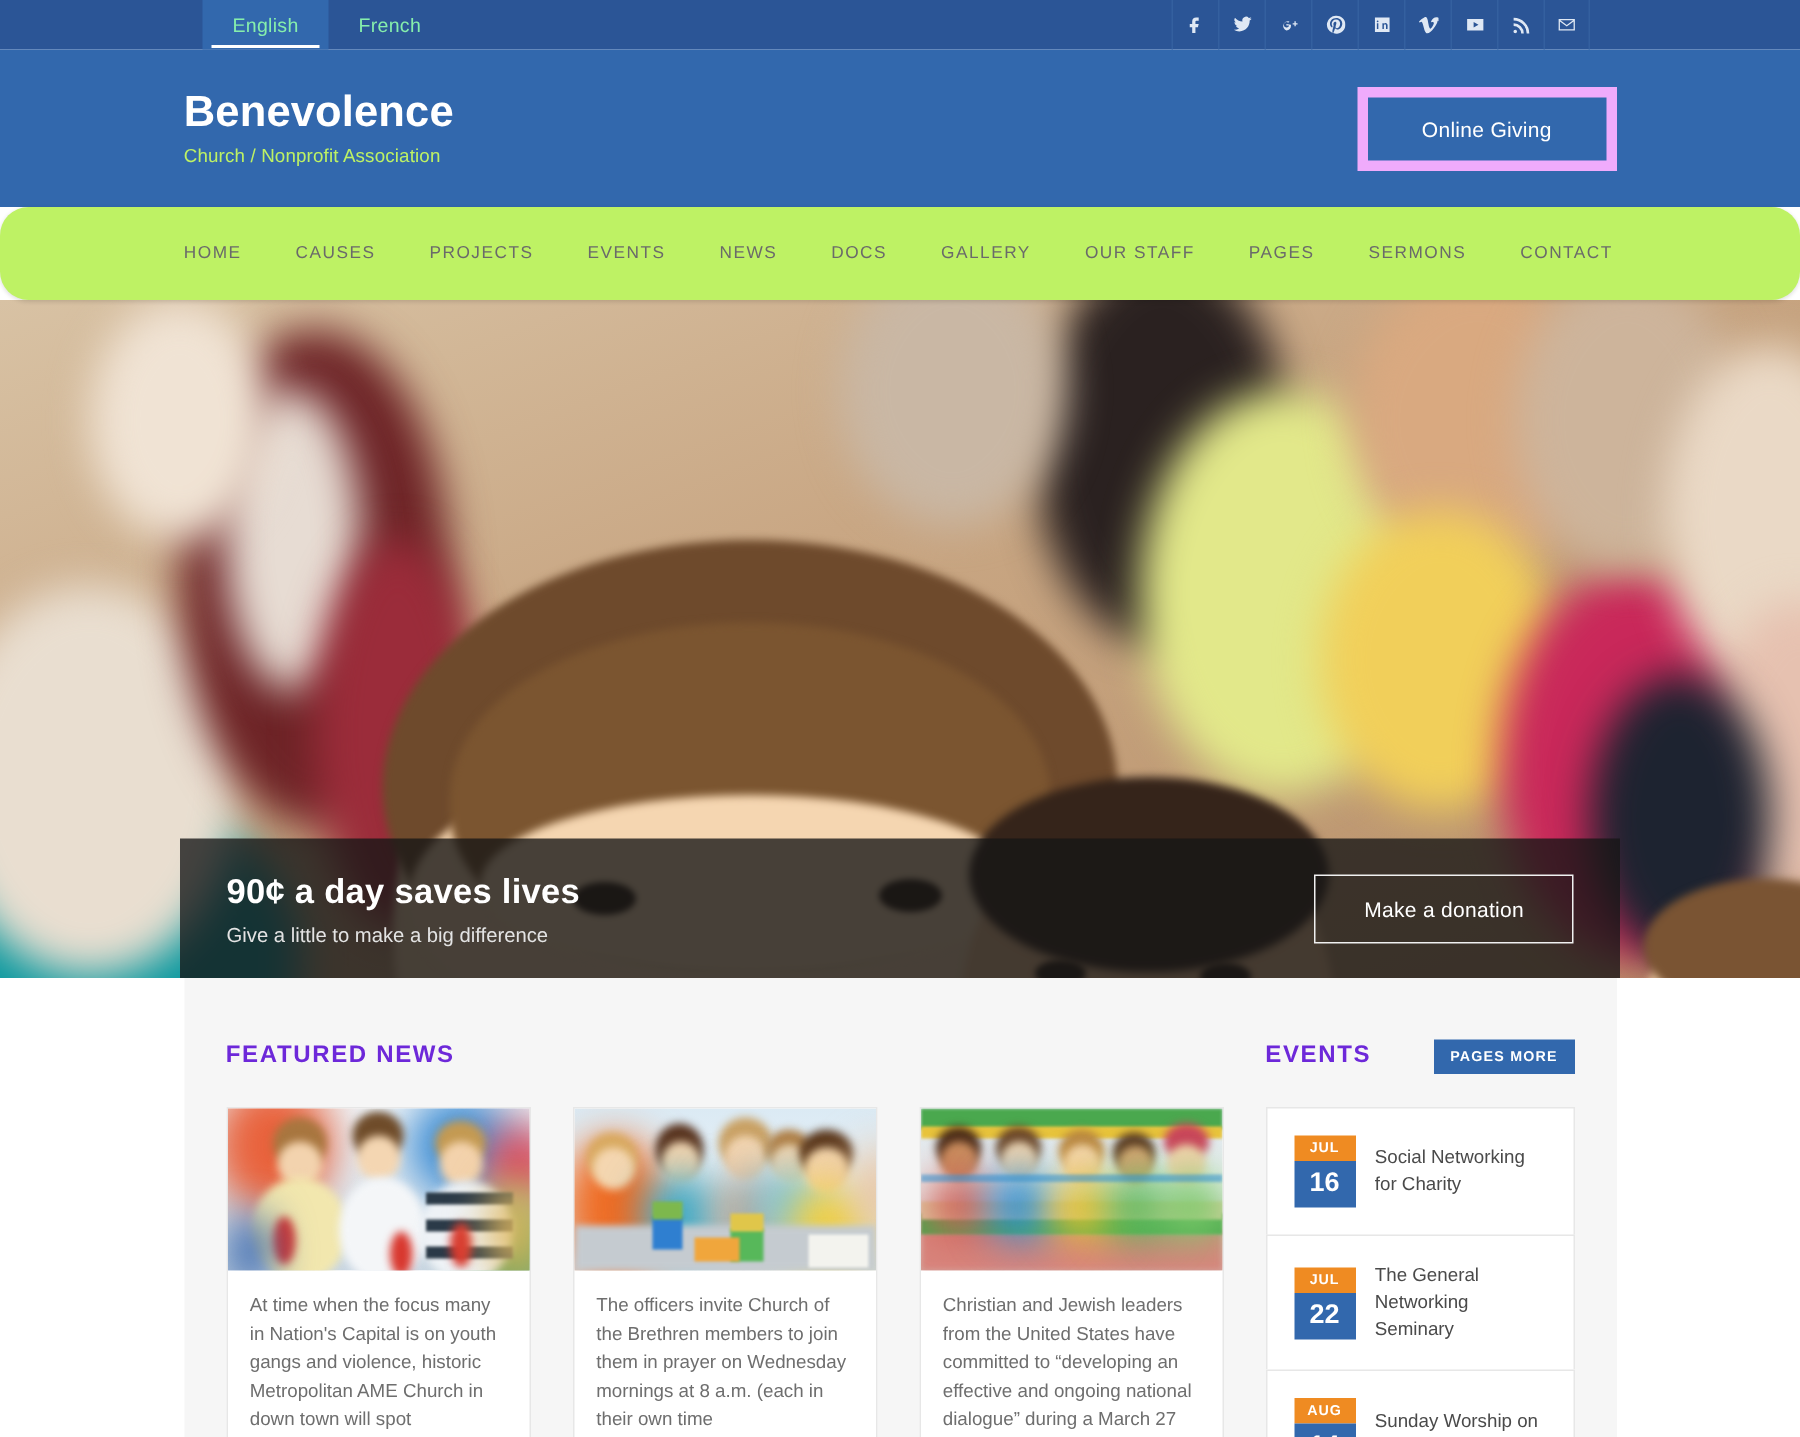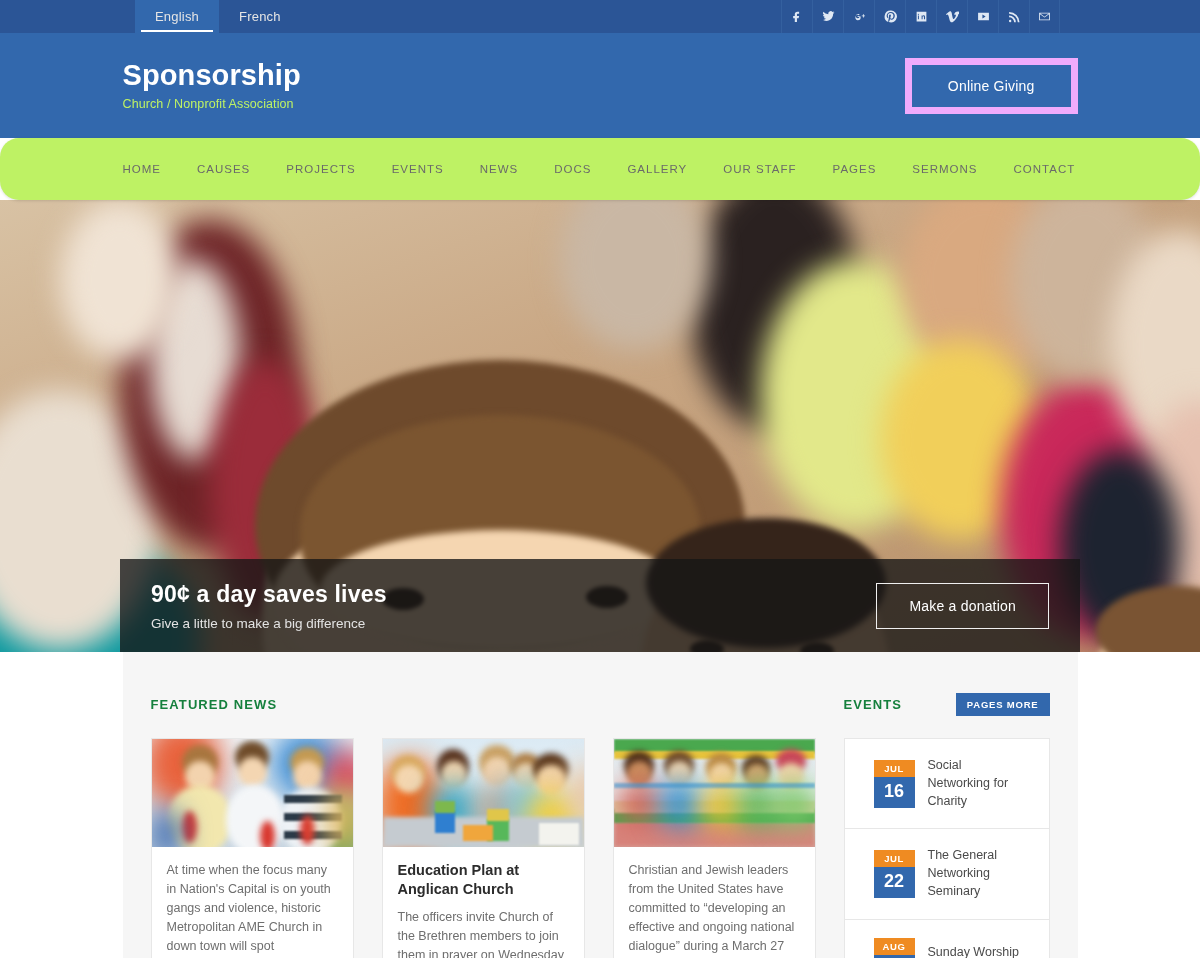--- a/index.html
+++ b/index.html
@@ -18,21 +18,21 @@
     height: 33px;
     background: #2b5596;
     display: flex;
     align-items: stretch;
     position: relative;
   }
   .lang-group { display: flex; margin-left: 135px; align-items: stretch; }
   .lang-tab {
     padding: 0 20px;
     display: flex; align-items: center; justify-content: flex-start;
-    color: #e5e5e5;
+    color: #86efac;
     font-size: 13px;
     letter-spacing: .2px;
     cursor: pointer;
     position: relative;
   }
   .lang-tab.active { background: #3268ad; }
   .lang-tab.active::after {
     content:""; position:absolute; left:6px; right:6px; bottom:1px;
     height:2px; background:#ffffff;
   }
@@ -137,40 +137,40 @@
     gap: 28px;
   }
   .col-main { width: 665px; }
   .col-side { width: 206px; }
 
   .sec-head {
     display: flex; align-items: center; justify-content: space-between;
     margin-bottom: 22px; height: 24px;
   }
   .sec-title {
-    font-size: 13px; font-weight: bold; color: #15803d; letter-spacing: 1.1px;
+    font-size: 16px; font-weight: bold; color: #6d28d9; letter-spacing: 1.1px;
   }
   .view-more {
     background: #3268ad; color:#ffffff; font-size: 9.5px; font-weight: bold;
     letter-spacing: .8px; padding: 6px 11px; cursor: pointer; border:none;
   }
 
   .news-grid { display: flex; gap: 28px; }
   .news-card { width: 203px; background: #ffffff; border: 1px solid #e7e7e7; }
   .news-img { height: 108px; width: 100%; position: relative; overflow: hidden; }
   .news-body { padding: 14px 15px 16px 15px; }
   .news-title {
     font-size: 14.5px; font-weight: bold; color: #2c2c2c; line-height: 1.28;
     margin-bottom: 10px;
   }
   .news-text { font-size: 12.5px; color: #6e6e6e; line-height: 1.52; }
 
   .event-card {
     background: #ffffff; border: 1px solid #e7e7e7; border-bottom: none;
-    display: flex; align-items: center; padding: 18px 29px; gap: 13px;
+    display: flex; align-items: center; padding: 18px 18px; gap: 13px;
   }
   .event-card:last-child { border-bottom: 1px solid #e7e7e7; }
   .event-date { width: 41px; flex: 0 0 41px; text-align: center; }
   .event-mon {
     background: #ef8b22; color:#ffffff; font-size: 9.5px; font-weight: bold;
     padding: 3px 0; letter-spacing: .6px;
   }
   .event-day {
     background: #3268ad; color:#ffffff; font-size: 18px; font-weight: bold;
     padding: 4px 0 6px 0;
@@ -237,21 +237,21 @@
         <svg viewBox="0 0 24 24">
             <path d="M2 5h20v14H2zm2.2 1.6L12 12.4l7.8-5.8zM3.6 8v9.4h16.8V8L12 14z"></path>
           </svg>
       </div>
     </div>
   </div>
 
   <div class="header">
     <div class="header-inner">
       <div>
-        <div class="brand-title">Sponsorship</div>
+        <div class="brand-title">Benevolence</div>
         <div class="brand-sub">Church / Nonprofit Association</div>
       </div>
       <button class="giving-btn">Online Giving</button>
     </div>
   </div>
 
   <div class="nav">
     <div class="nav-inner">
       <div class="nav-item">HOME</div>
       <div class="nav-item">CAUSES</div>
@@ -381,21 +381,20 @@
 
               <div style="position:absolute;left:0;bottom:0;width:100%;height:30px;background:#c5cbd0;filter:blur(2px);"></div>
               <div style="position:absolute;left:52px;bottom:14px;width:20px;height:22px;background:#2f7fd0;filter:blur(1px);"></div>
               <div style="position:absolute;left:52px;bottom:34px;width:20px;height:12px;background:#7db84d;filter:blur(1px);"></div>
               <div style="position:absolute;left:104px;bottom:6px;width:22px;height:22px;background:#57b85a;filter:blur(1px);"></div>
               <div style="position:absolute;left:104px;bottom:26px;width:22px;height:12px;background:#e0c64a;filter:blur(1px);"></div>
               <div style="position:absolute;left:80px;bottom:6px;width:30px;height:16px;background:#f0a63c;filter:blur(1px);"></div>
               <div style="position:absolute;left:156px;bottom:2px;width:40px;height:22px;background:#f3f3ee;filter:blur(1px);"></div>
             </div>
             <div class="news-body">
-              <div class="news-title">Education Plan at Anglican Church</div>
               <div class="news-text">The officers invite Church of the Brethren members to join them in prayer on Wednesday mornings at 8 a.m. (each in their own time</div>
             </div>
           </div>
 
           <div class="news-card">
             <div class="news-img">
               <div style="position:absolute;inset:0;background:linear-gradient(180deg,#dfe8ee 0%,#eaeef0 50%,#d4a9a2 100%);"></div>
               <div style="position:absolute;left:0;top:0;width:100%;height:14px;background:#4aa84e;filter:blur(1px);"></div>
               <div style="position:absolute;left:0;top:12px;width:100%;height:8px;background:#e8c43c;filter:blur(1px);"></div>
               <div style="position:absolute;left:0;bottom:0;width:100%;height:26px;background:#d8847c;filter:blur(2px);"></div>

